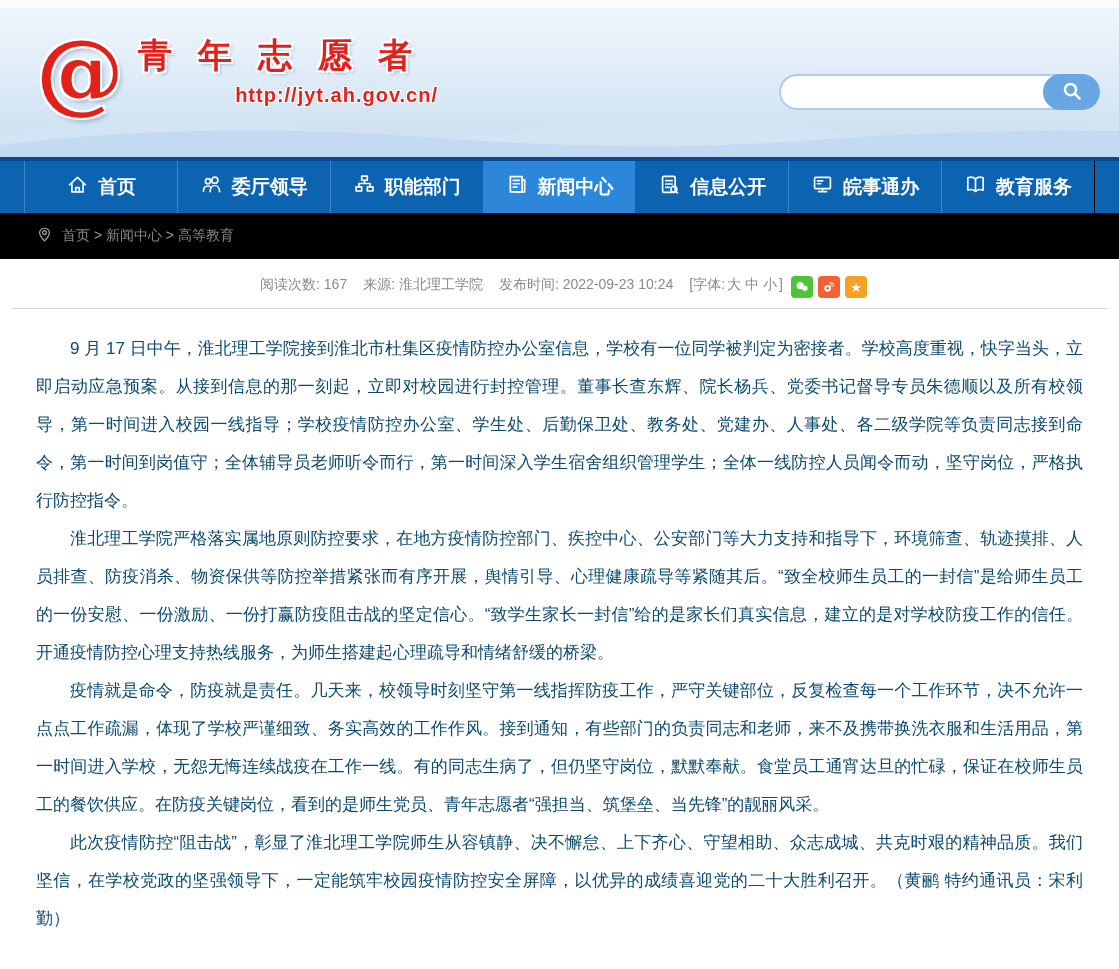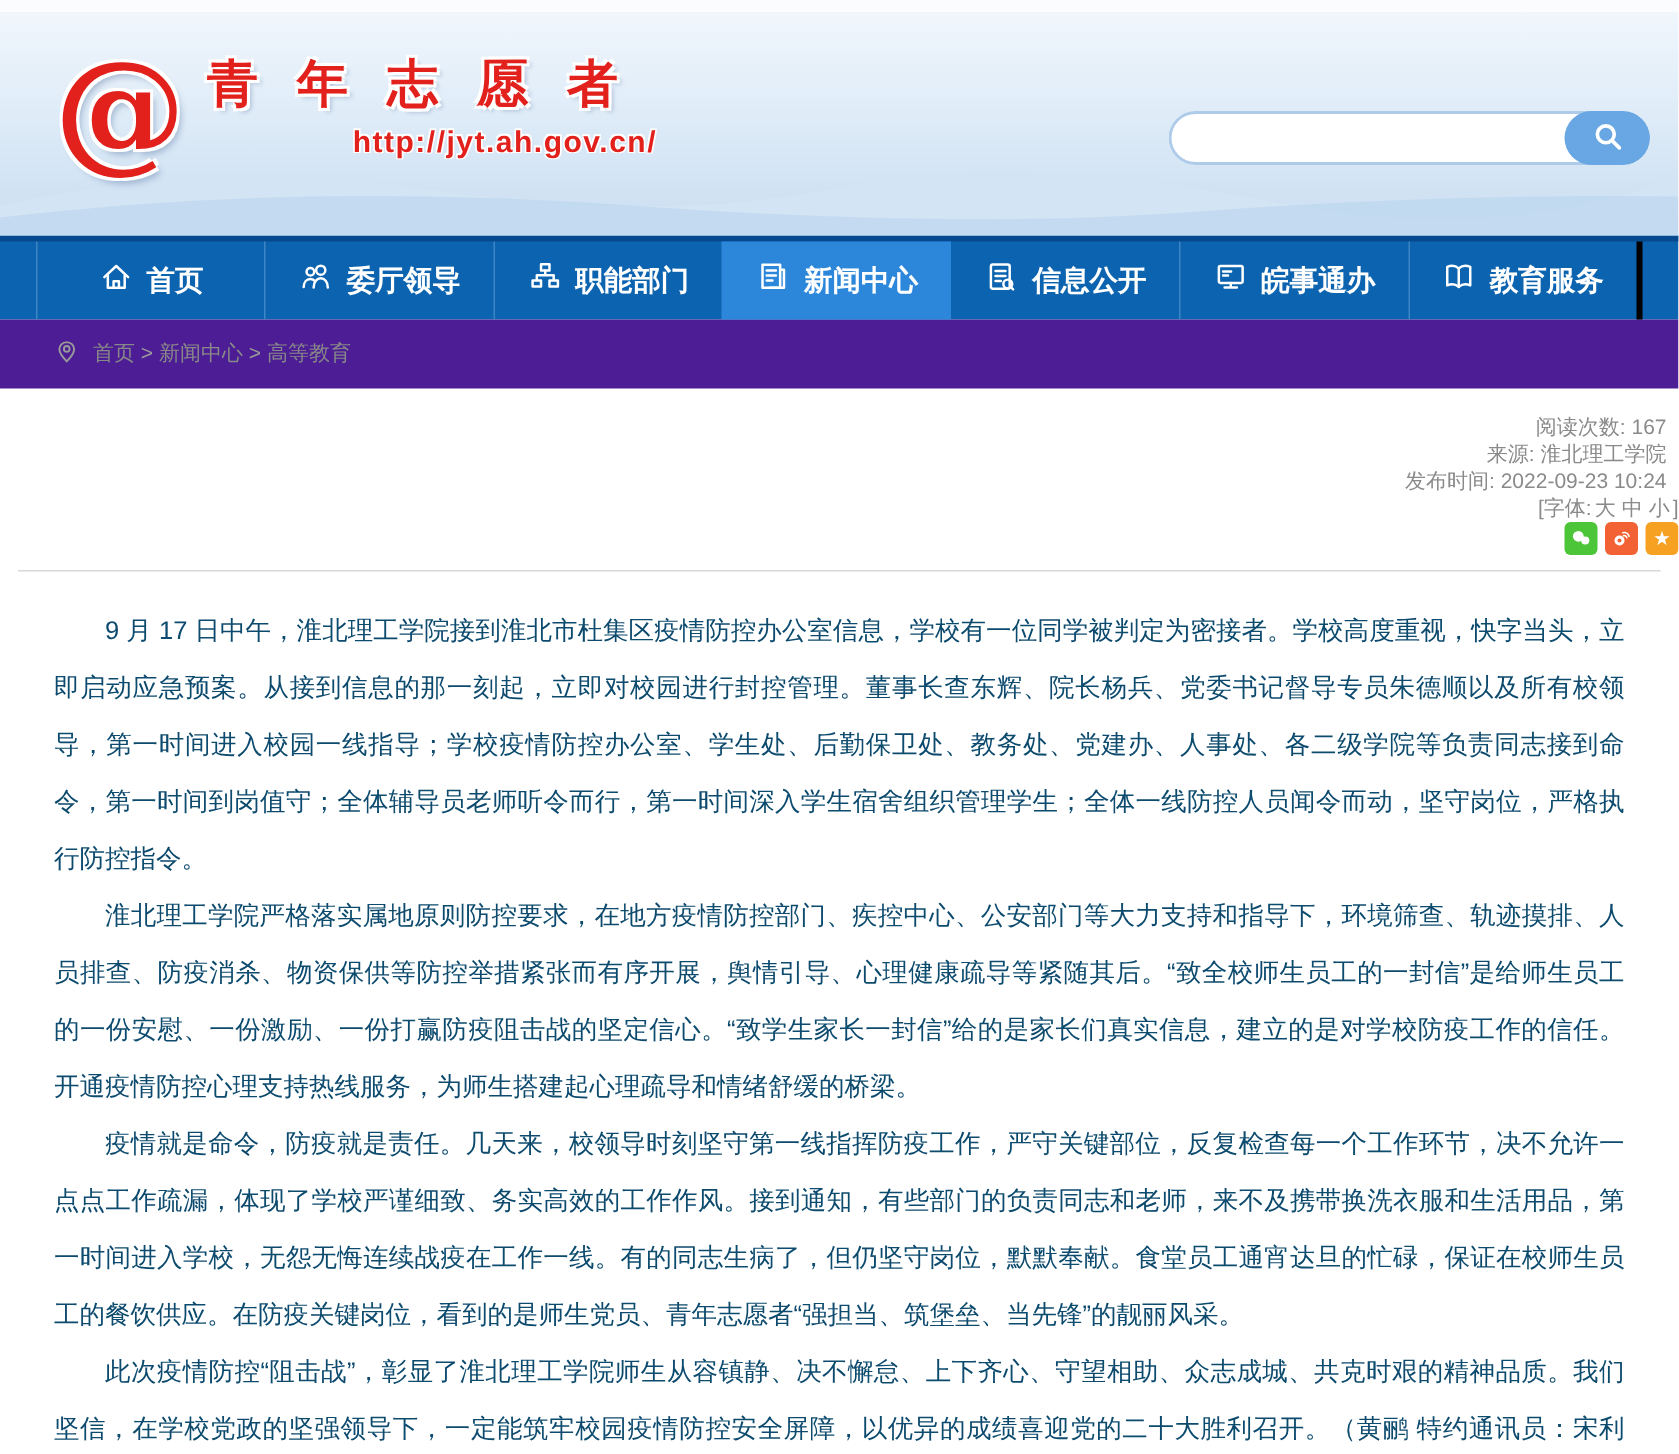--- a/index.html
+++ b/index.html
@@ -36,34 +36,34 @@
   }
   .search { position:absolute; right:19px; top:66px; display:flex; width:321px; height:36px;
     border-radius:18px; box-shadow:0 0 0 2px #aecbea inset; background:#fff; overflow:hidden; }
   .search input { flex:1; border:none; outline:none; padding:0 16px; font-size:15px; background:transparent; }
   .search button { width:57px; border:none; background:#68a7e3; border-radius:18px; cursor:pointer;
     display:flex; align-items:center; justify-content:center; }
   
   nav { display:flex; height:56px; background:#0c63af; border-top:4px solid #07498e; padding:0 24px; }
   .nav-item { flex:1; display:flex; align-items:center; justify-content:center; gap:9px;
     color:#fff; font-size:19px; font-weight:bold; cursor:pointer; border-left:1px solid #3c86c6; }
-  .nav-item:last-child { border-right:4px solid #000000; }
+  .nav-item:last-child { border-right:1px solid #000000; }
   .nav-item.active { background:#2c87db; border-color:transparent; }
   .nav-item.active + .nav-item { border-left-color:transparent; }
   .nav-item svg { width:23px; height:23px; }
   
   .breadcrumb { height:46px; display:flex; align-items:center; gap:9px; padding-left:36px;
-    color:#888; font-size:14px; background:#4c1d95; }
+    color:#888; font-size:14px; background:#000000; }
   .breadcrumb .crumb { cursor:pointer; }
   .breadcrumb .sep { color:#999; }
   
   .article-title { text-align:center; font-size:27px; font-weight:bold; color:#222;
     margin:18px 60px 0; letter-spacing:1px; }
-  .meta { margin-top:17px; display:flex; justify-content:center; align-items:flex-end;
-    color:#8a8a8a; font-size:14px;flex-direction:column; }
+  .meta { margin-top:17px; display:flex; justify-content:center; align-items:flex-start;
+    color:#8a8a8a; font-size:14px; }
   .meta .pair { margin:0 8px; }
   .meta .fontsel { margin-left:8px; }
   .meta .fs { cursor:pointer; margin:0 2px; }
   .share { display:inline-flex; gap:5px; margin-left:8px; }
   .share-btn { width:22px; height:22px; border-radius:4px; display:flex; align-items:center;
     justify-content:center; cursor:pointer; color:#fff; font-size:13px; }
   .divider { border:none; border-top:1px solid #d8d8d8; margin:10px 12px 0; }
   .article-body { padding:21px 36px 0; }
   .article-body p { margin:0; font-size:17px; line-height:38px; color:#0c4a6e;
     text-align:justify; text-indent:2em; }

